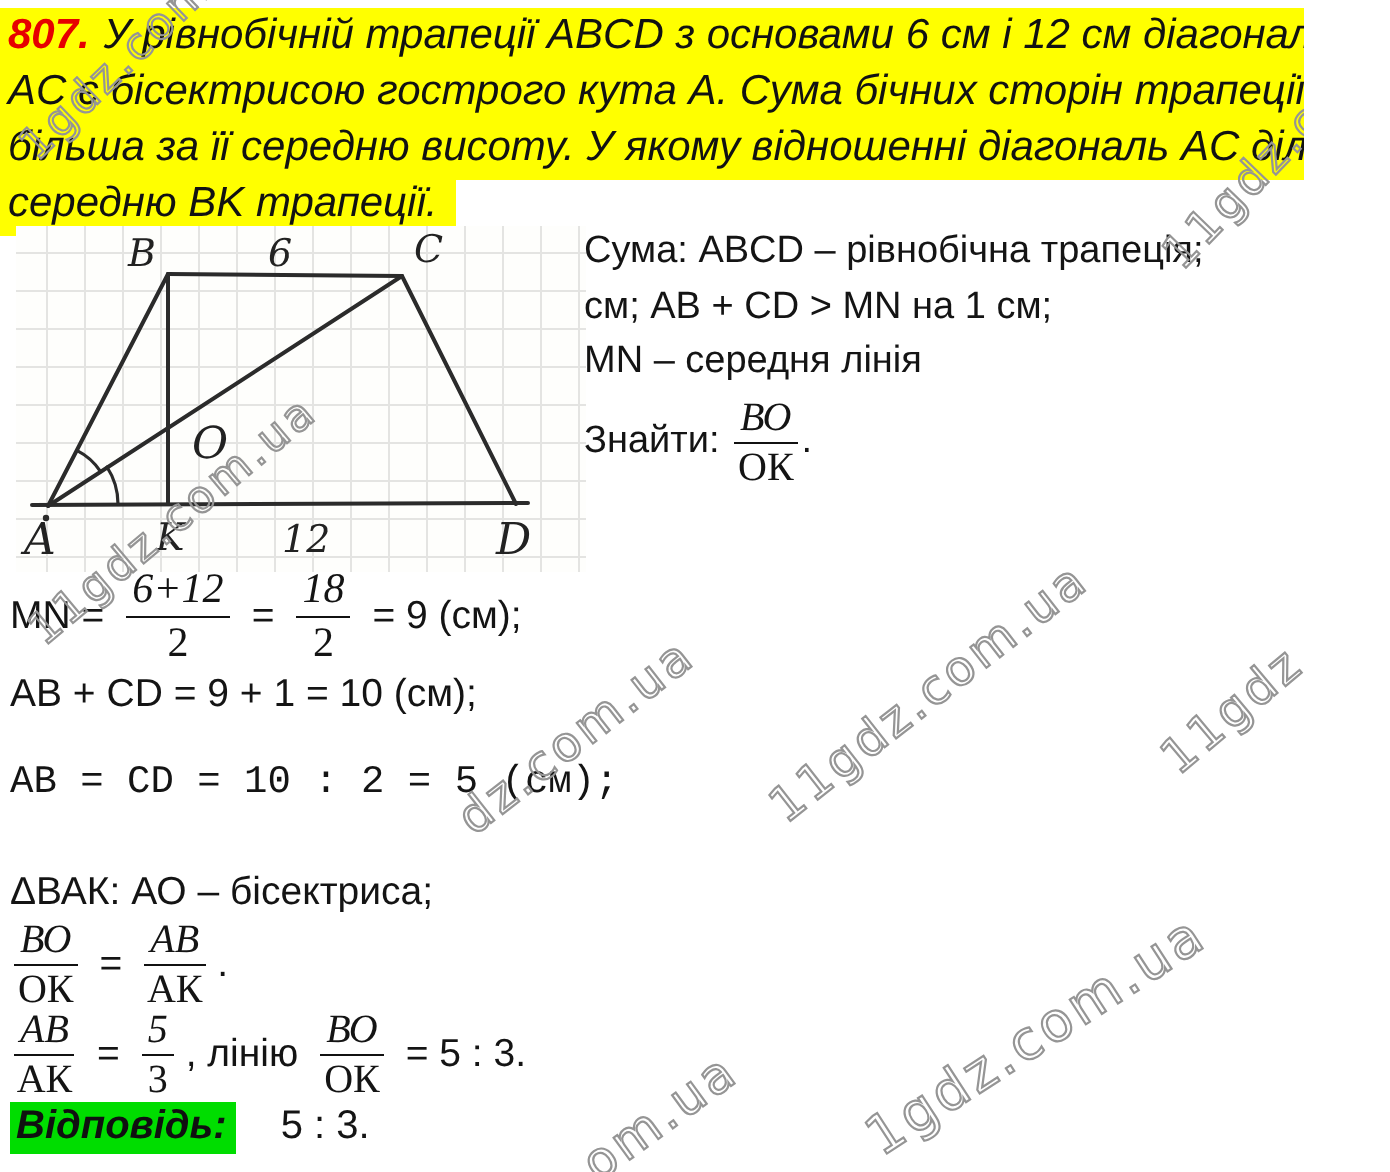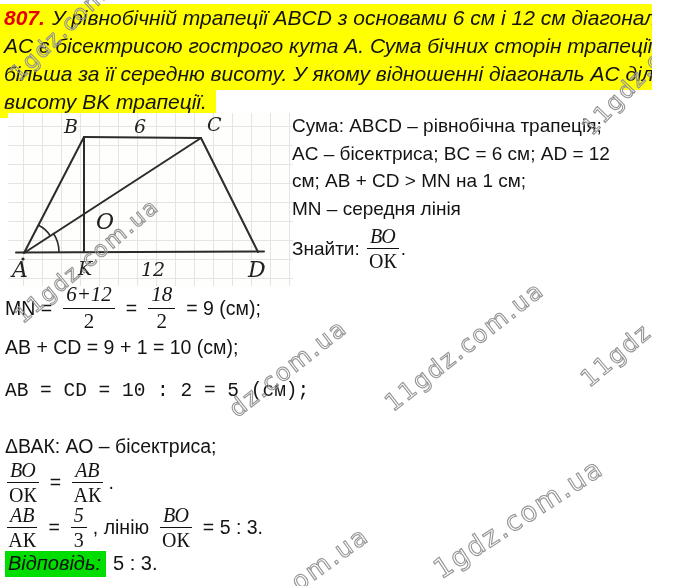--- a/index.html
+++ b/index.html
@@ -35,22 +35,22 @@
   .frac-big{font-size:21px;}
 
   .s-row{position:absolute;left:5px;display:flex;align-items:center;gap:9px;
          font-size:19.5px;white-space:pre;z-index:1;}
   .s-line{position:absolute;left:5px;font-size:19.5px;white-space:nowrap;z-index:1;}
   #srow1{top:283px;} #sl2{top:336px;} #sl3{top:380px;font-family:Liberation Mono, monospace;} #sl4{top:407px;} #sl5{top:435px;}
   #srow6{top:459px;} #srow7{top:504px;}
   .tight{margin-left:-5px;}
 
   .answer{position:absolute;left:5px;top:551px;font-size:20px;z-index:1;display:flex;align-items:baseline;}
-  .ans-label{background:#00dd00;font-style:italic;font-weight:normal;color:#101010;padding:1px 5px 2px 3px;}
-  .ans-value{margin-left:7px;}
+  .ans-label{background:#00dd00;font-style:italic;font-weight:bold;color:#101010;padding:1px 5px 2px 3px;}
+  .ans-value{margin-left:22px;}
 
   
   .wm{position:absolute;white-space:nowrap;font-family:"DejaVu Sans",sans-serif;
       color:transparent;-webkit-text-stroke:1.1px #959595;letter-spacing:2px;
       transform-origin:0 50%;z-index:5;pointer-events:none;}
   #wm1{left:14px;top:64px;font-size:22px;transform:rotate(-44deg);}
   #wm2{left:586px;top:118px;font-size:23px;transform:rotate(-46deg);}
   #wm3{left:18px;top:306px;font-size:22px;transform:rotate(-40deg);}
   #wm4{left:232px;top:398px;font-size:24px;transform:rotate(-38deg);}
   #wm5{left:388px;top:392px;font-size:24px;transform:rotate(-38deg);}
@@ -66,21 +66,21 @@
   <div class="h-line" id="hl1">
     <span class="h-bg"><span class="prob-num">807.</span><span>У рівнобічній трапеції ABCD з основами 6 см і 12 см діагональ</span></span>
   </div>
   <div class="h-line" id="hl2">
     <span class="h-bg"><span>AC є бісектрисою гострого кута A. Сума бічних сторін трапеції на 1 см</span></span>
   </div>
   <div class="h-line" id="hl3">
     <span class="h-bg"><span>більша за її середню висоту. У якому відношенні діагональ AC ділить</span></span>
   </div>
   <div class="h-line" id="hl4">
-    <span class="h-bg"><span>висоту BK трапеції.</span></span>
+    <span class="h-bg"><span>середню BK трапеції.</span></span>
   </div>
 
   <div class="figure">
     <svg width="285" height="173" viewBox="0 0 285 173">
       <g stroke="#2b2b2b" stroke-width="2" fill="none" stroke-linecap="round">
         <path d="M8 139.5 L256 138.5"></path>
         <path d="M16 140 L76 24"></path>
         <path d="M76 24 L193 25"></path>
         <path d="M193 25 L250 139"></path>
         <path d="M16 140 L193 25"></path>
@@ -95,21 +95,20 @@
       <text class="fig-label" x="88" y="116" style="font-size:22px">O</text>
       <text class="fig-label" x="4" y="164" style="font-size:22px">A</text>
       <text class="fig-label" x="70" y="162">K</text>
       <text class="fig-label" x="133" y="163">12</text>
       <text class="fig-label" x="240" y="164" style="font-size:22px">D</text>
     </svg>
   </div>
 
   <div class="given">
     <div class="g-line">Сума: ABCD – рівнобічна трапеція;</div>
-    <div class="g-line">AC – бісектриса; BC = 6 см; AD = 12</div>
     <div class="g-line">см; AB + CD &gt; MN на 1 см;</div>
     <div class="g-line">MN – середня лінія</div>
     <div class="find-row">
       <span>Знайти:</span>&nbsp;
       <span class="frac">
         <span class="num">ВО</span>
         <span class="den">ОК</span>
       </span>
       <span>.</span>
     </div>

